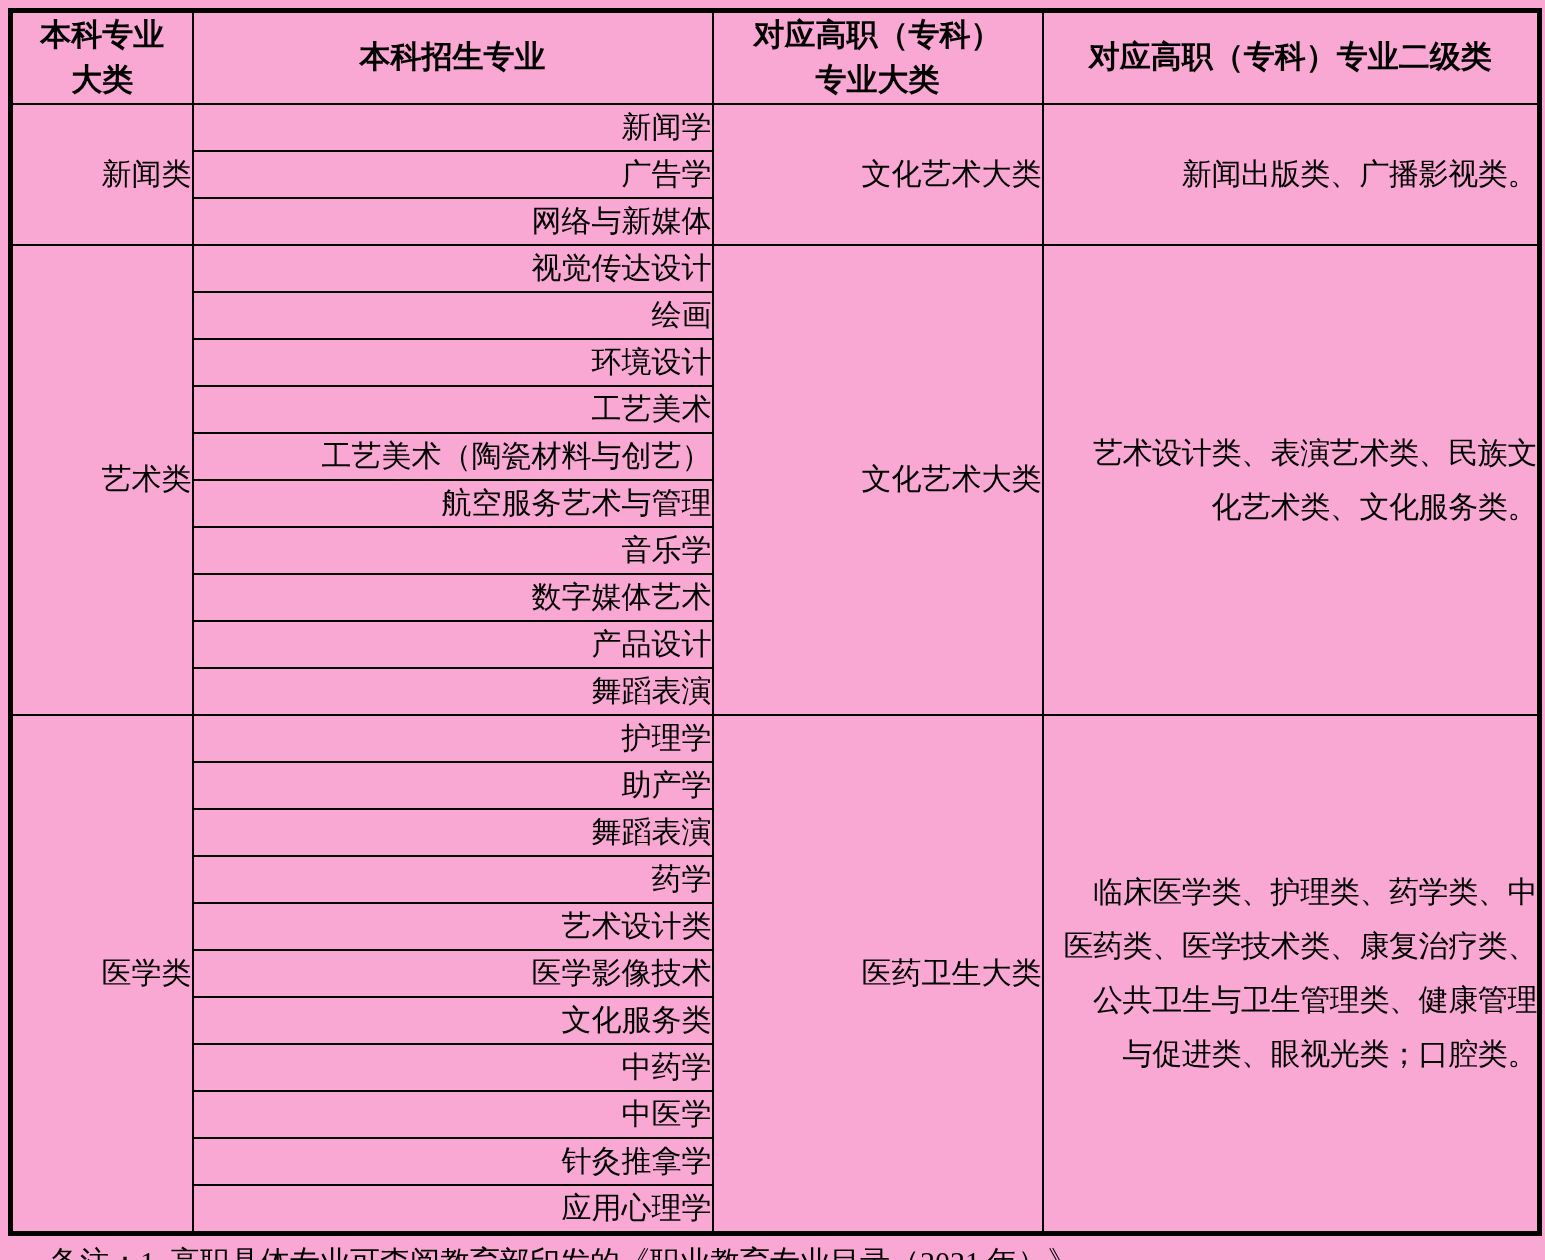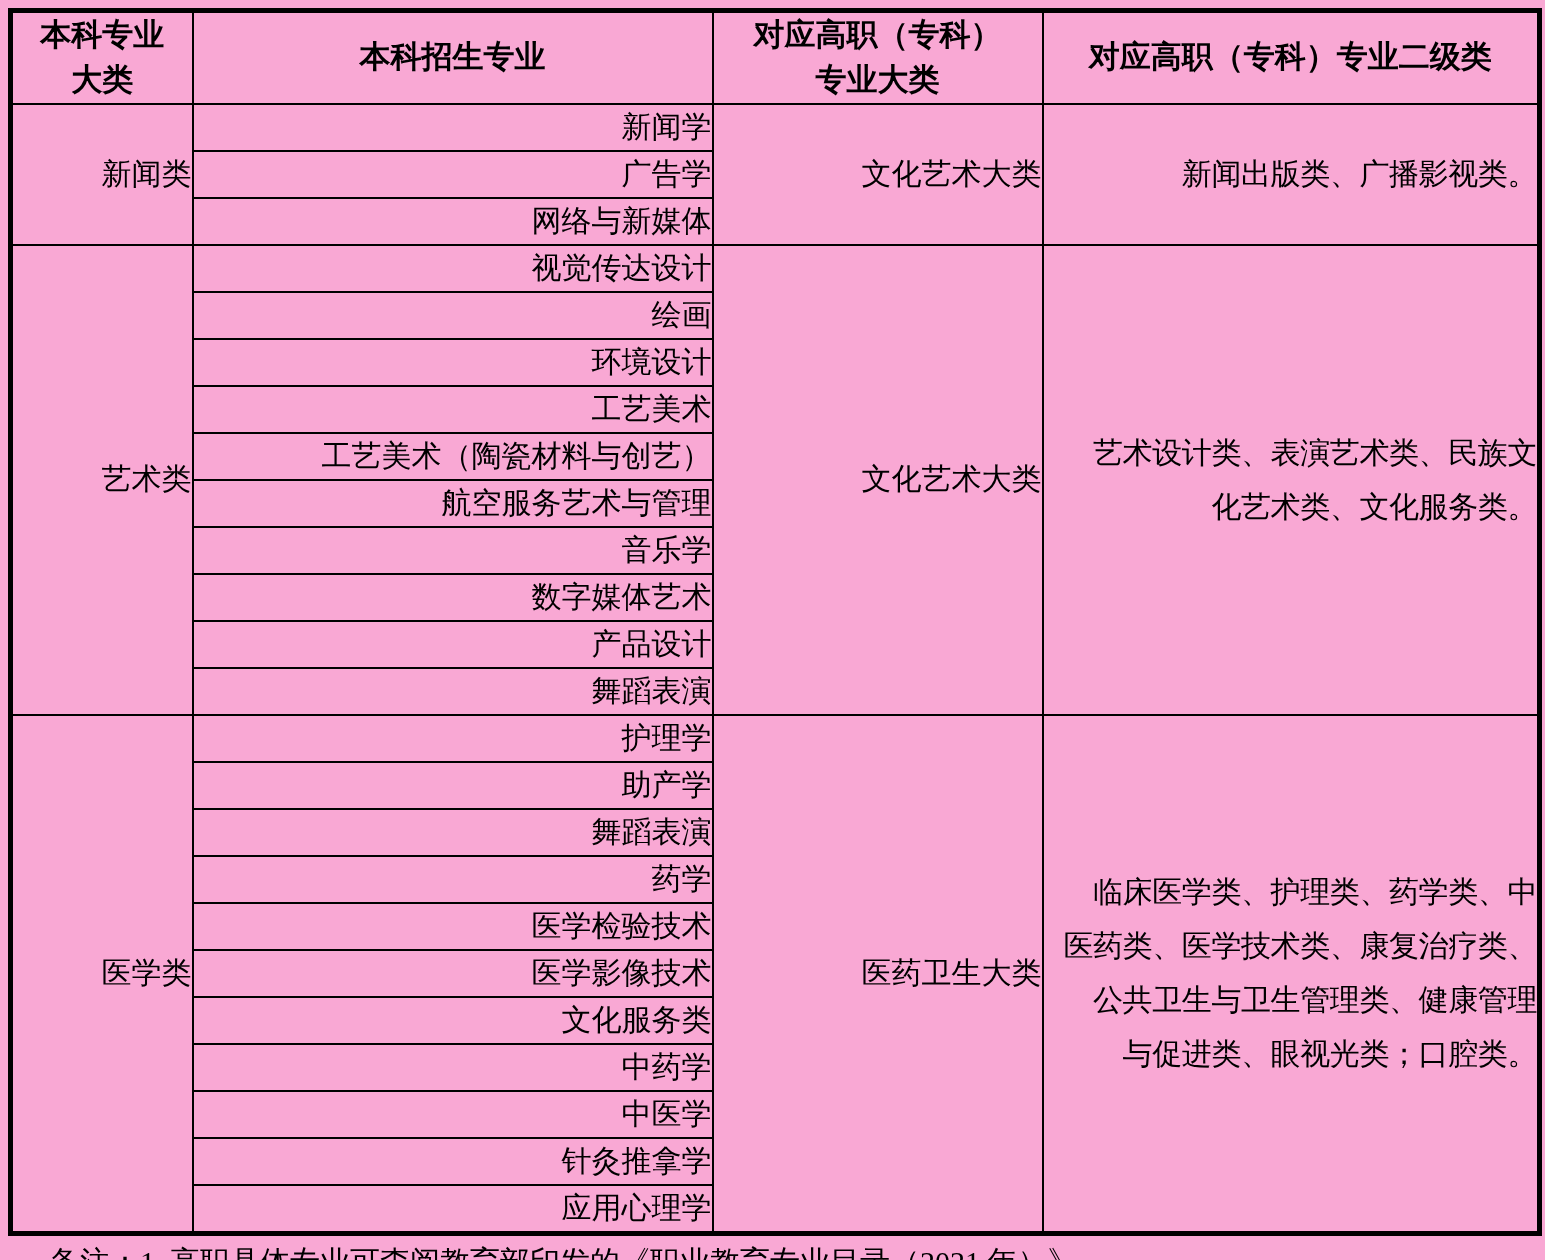--- a/index.html
+++ b/index.html
@@ -164,21 +164,21 @@
         <tr>
           <td class="cell-major">助产学</td>
         </tr>
         <tr>
           <td class="cell-major">舞蹈表演</td>
         </tr>
         <tr>
           <td class="cell-major">药学</td>
         </tr>
         <tr>
-          <td class="cell-major">医学检验技术</td>
+          <td class="cell-major">艺术设计类</td>
         </tr>
         <tr>
           <td class="cell-major">医学影像技术</td>
         </tr>
         <tr>
           <td class="cell-major">文化服务类</td>
         </tr>
         <tr>
           <td class="cell-major">中药学</td>
         </tr>

